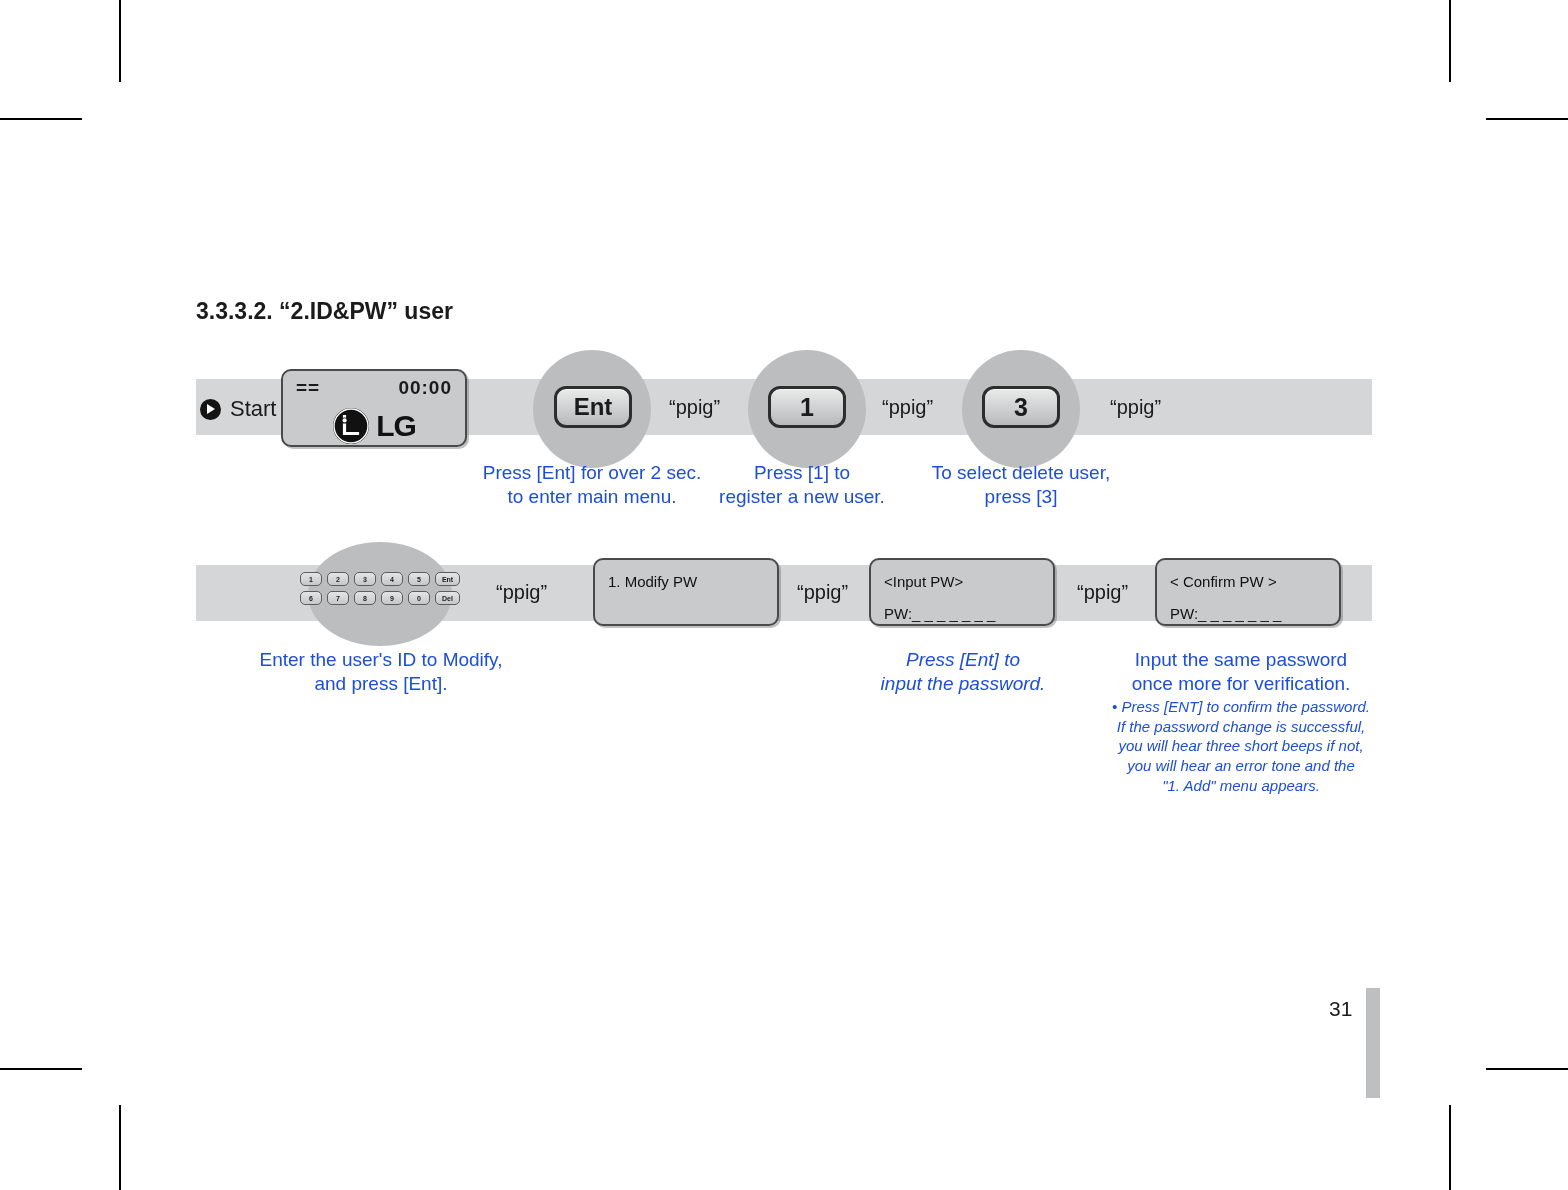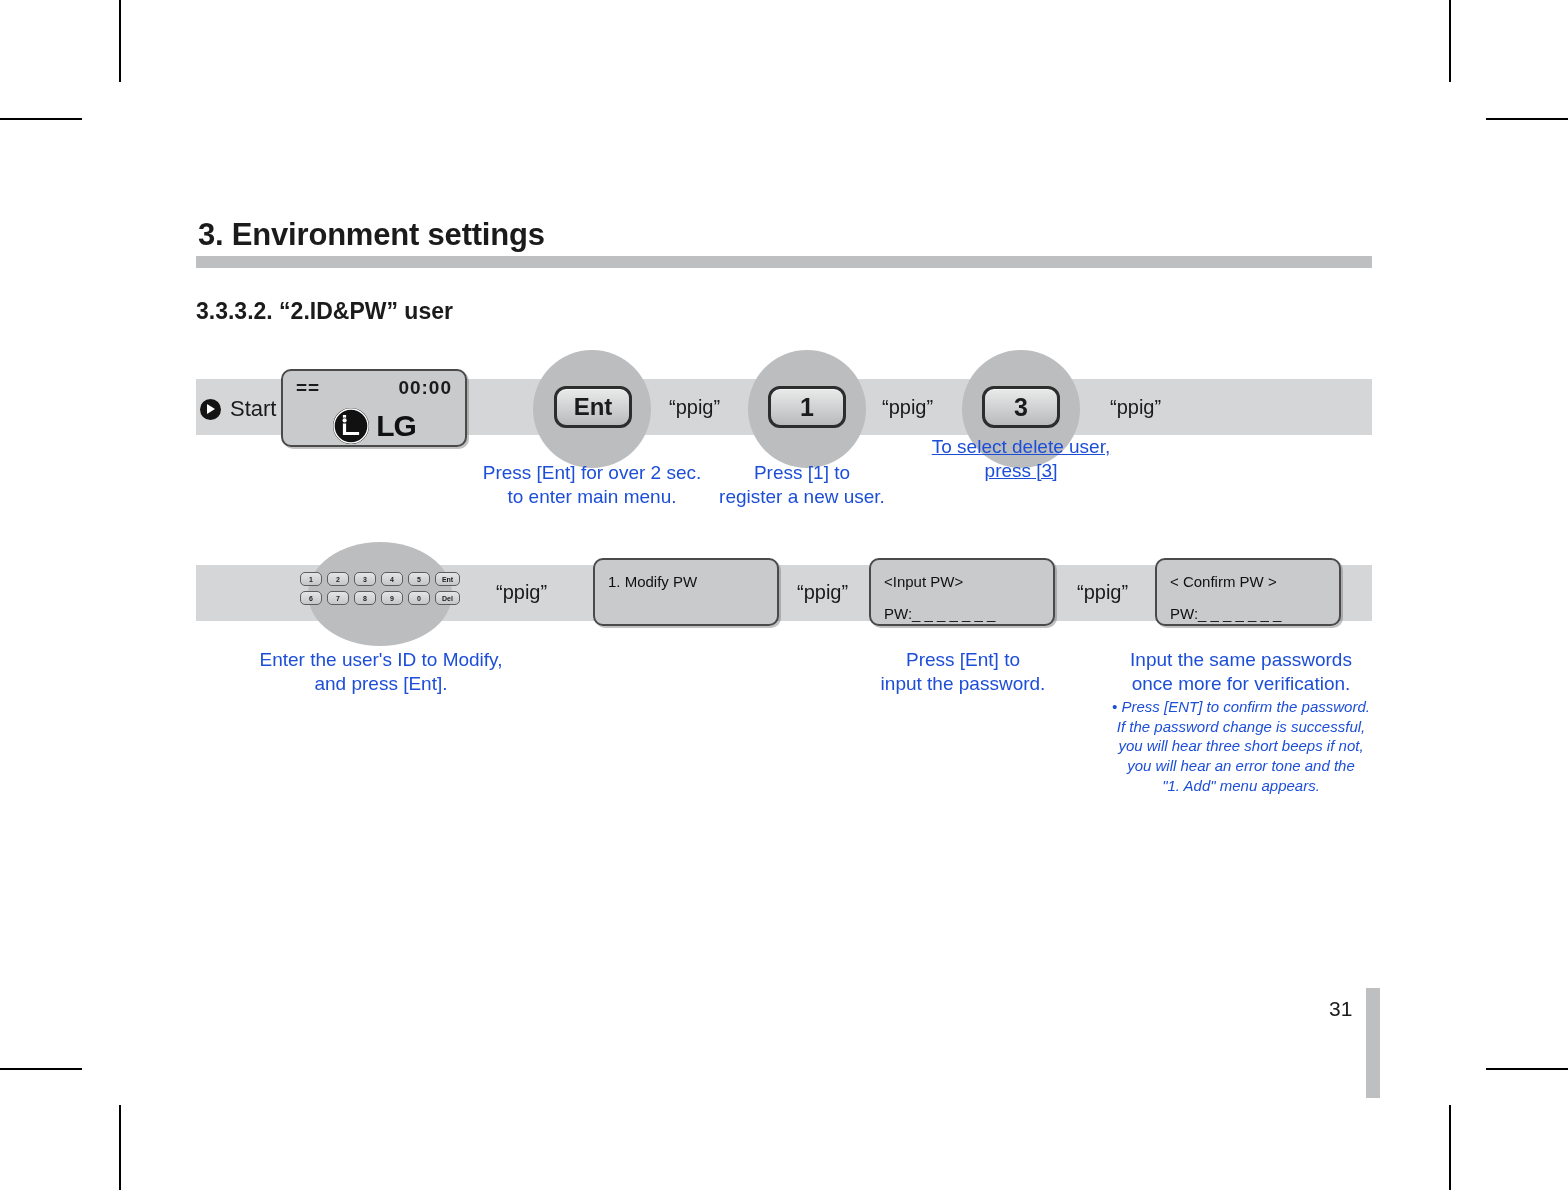--- a/index.html
+++ b/index.html
@@ -142,24 +142,20 @@
 
   <div class="mark v" style="left:119px;top:0;height:82px;"></div>
   <div class="mark h" style="left:0;top:118px;width:82px;"></div>
   <div class="mark v" style="left:1449px;top:0;height:82px;"></div>
   <div class="mark h" style="left:1486px;top:118px;width:82px;"></div>
   <div class="mark h" style="left:0;top:1068px;width:82px;"></div>
   <div class="mark v" style="left:119px;top:1105px;height:85px;"></div>
   <div class="mark h" style="left:1486px;top:1068px;width:82px;"></div>
   <div class="mark v" style="left:1449px;top:1105px;height:85px;"></div>
 
-  <div id="heading-block">
-    <div id="page-title">3. Environment settings</div>
-    <div id="heading-rule"></div>
-  </div>
   <div id="section-title">3.3.3.2.  “2.ID&amp;PW”  user</div>
 
   <div class="band" style="left:196px;top:379px;width:1176px;"></div>
 
   <div class="halo" style="left:533px;top:350px;width:118px;height:118px;"></div>
   <div class="halo" style="left:748px;top:350px;width:118px;height:118px;"></div>
   <div class="halo" style="left:962px;top:350px;width:118px;height:118px;"></div>
 
   <div id="start-marker" style="left:200px;top:396px;">
     <span class="play-icon"></span>
@@ -200,21 +196,21 @@
   <div class="ppig" style="left:1110px;top:396px;">“ppig”</div>
 
   <div class="caption" style="left:452px;top:461px;width:280px;">
     <div class="cap-main" style="white-space:pre-line;">Press [Ent] for over 2 sec.
 to enter main menu.</div>
   </div>
   <div class="caption" style="left:687px;top:461px;width:230px;">
     <div class="cap-main" style="white-space:pre-line;">Press [1] to
 register a new user.</div>
   </div>
-  <div class="caption" style="left:906px;top:435px;width:230px;text-decoration:underline;">
+  <div class="caption" style="left:906px;top:461px;width:230px;">
     <div class="cap-main" style="white-space:pre-line;">To select delete user,
 press [3]</div>
   </div>
 
   <div class="band" style="left:196px;top:565px;width:1176px;"></div>
 
   <div class="halo" style="left:308px;top:542px;width:144px;height:104px;border-radius:50%;"></div>
 
   <div id="keypad">
     <div class="kp-row">
@@ -250,26 +246,26 @@
 
   <div class="ppig" style="left:496px;top:581px;">“ppig”</div>
   <div class="ppig" style="left:797px;top:581px;">“ppig”</div>
   <div class="ppig" style="left:1077px;top:581px;">“ppig”</div>
 
   <div class="caption" style="left:186px;top:648px;width:390px;">
     <div class="cap-main" style="white-space:pre-line;">Enter the user's ID to Modify,
 and press [Ent].</div>
   </div>
   <div class="caption" style="left:852px;top:648px;width:222px;">
-    <div class="cap-main" style="white-space:pre-line;">Press [Ent] to
+    <div class="cap-main" style="white-space:pre-line;font-style:italic;">Press [Ent] to
 input the password.</div>
     <div class="cap-sub" style="white-space:pre-line;"></div>
   </div>
   <div class="caption" style="left:1086px;top:648px;width:310px;">
-    <div class="cap-main" style="white-space:pre-line;">Input the same passwords
+    <div class="cap-main" style="white-space:pre-line;">Input the same password
 once more for verification.</div>
     <div class="cap-sub" style="white-space:pre-line;font-style:italic;">• Press [ENT] to confirm the password.
 If the password change is successful,
 you will hear three short beeps if not,
 you will hear an error tone and the
 "1. Add" menu appears.</div>
   </div>
 
   <div id="page-number">31</div>
   <div id="page-bar"></div>

